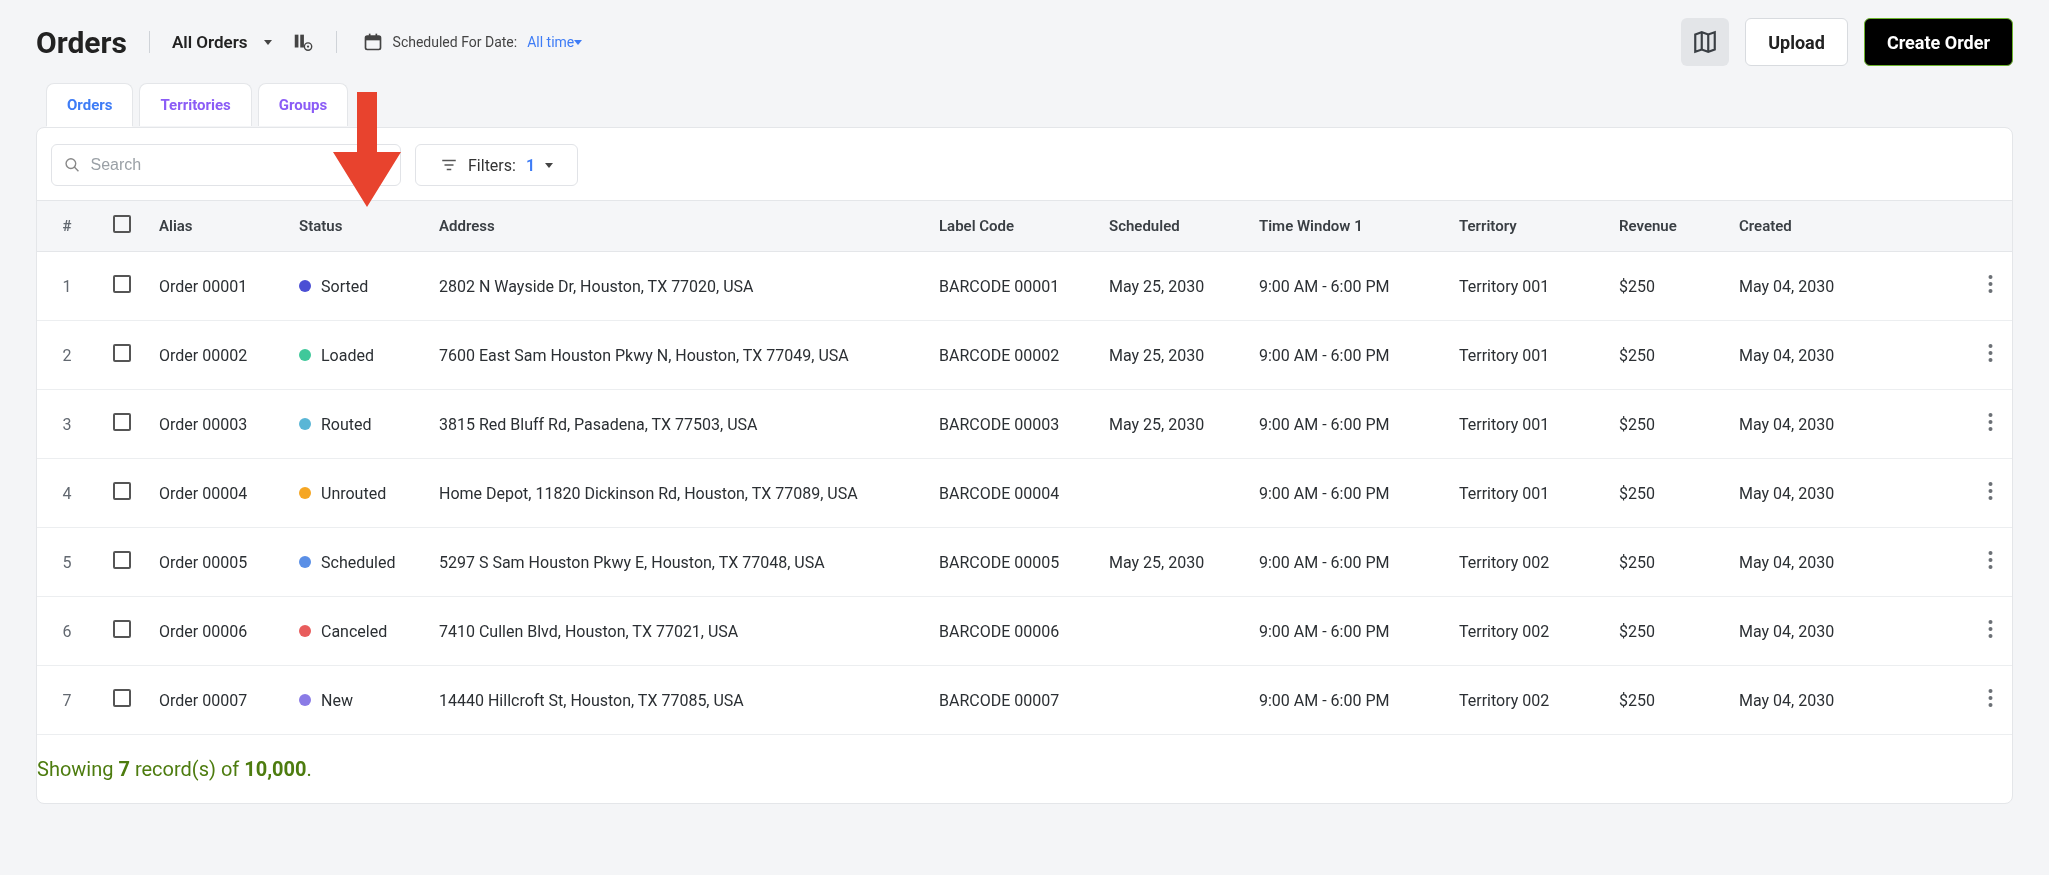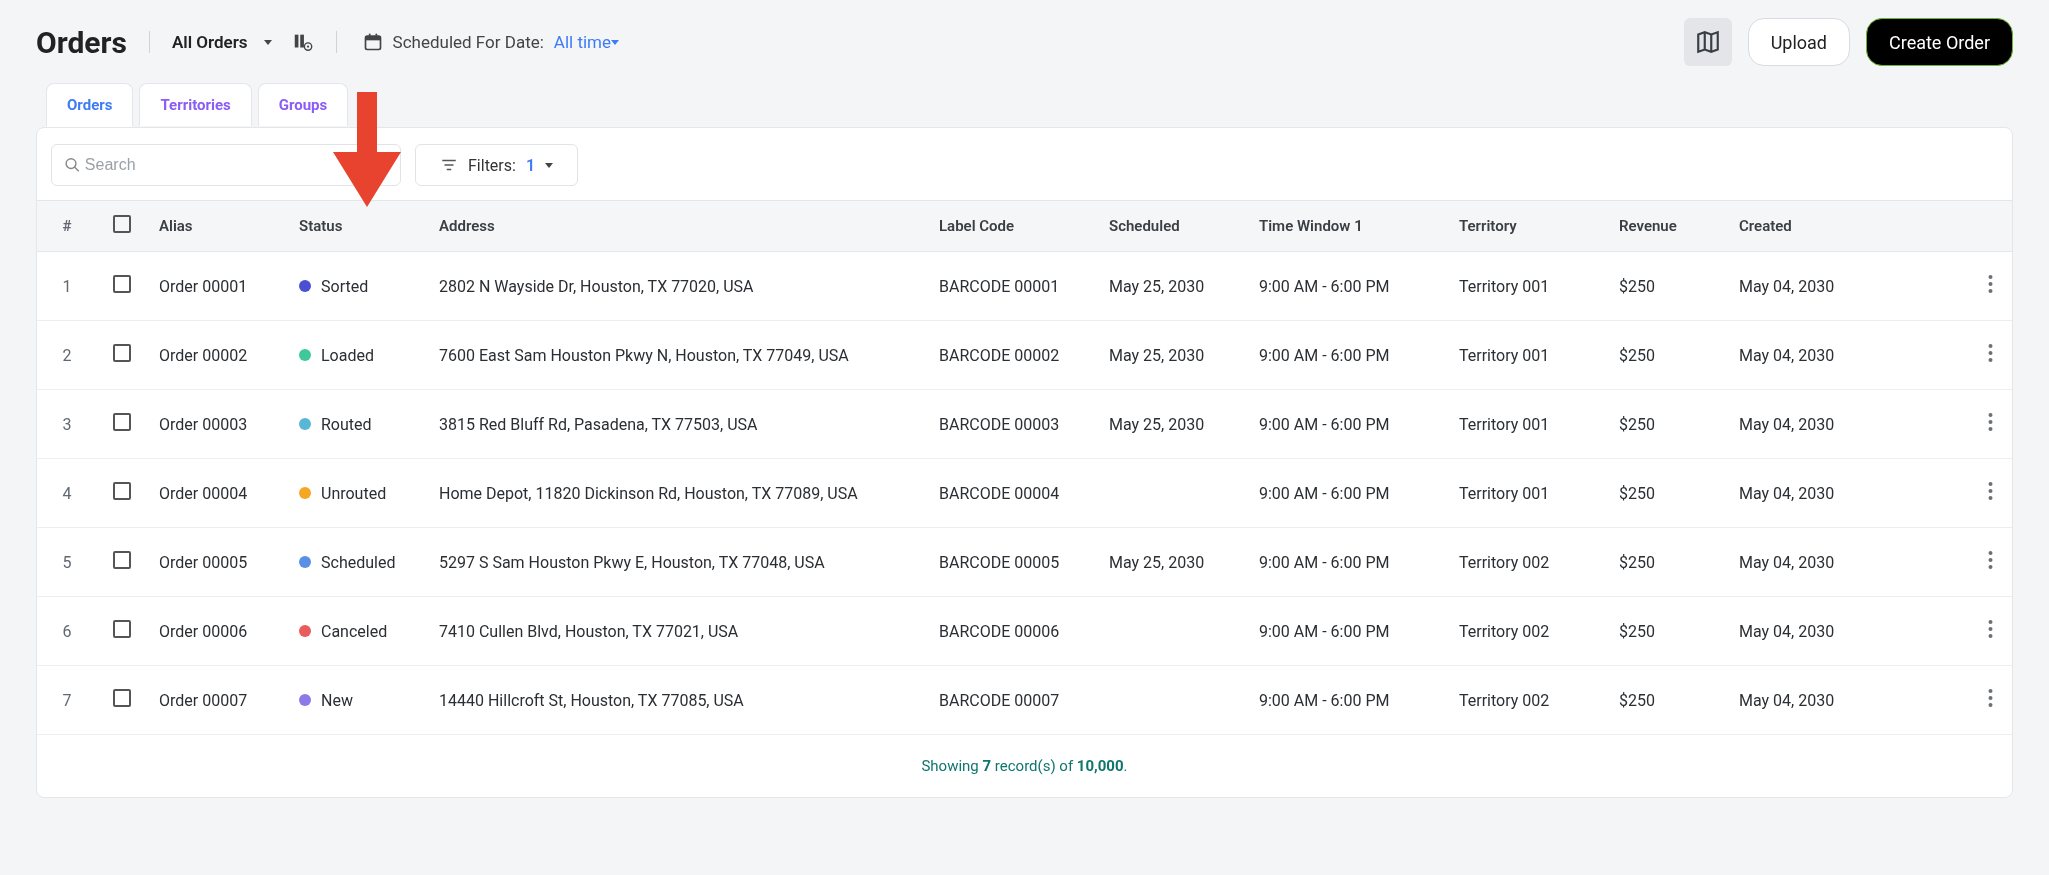--- a/index.html
+++ b/index.html
@@ -58,21 +58,21 @@
     display: inline-flex;
     align-items: center;
     justify-content: center;
     cursor: pointer;
     color: #444;
   }
   .sched-label {
     display: inline-flex;
     align-items: center;
     gap: 10px;
-    font-size: 17px;
+    font-size: 14px;
     color: #444;
     margin-left: 4px;
   }
   .sched-link {
     color: #3e7cf6;
     display: inline-flex;
     align-items: center;
     gap: 0;
   }
 
@@ -84,23 +84,23 @@
   .map-btn {
     width: 48px; height: 48px;
     border-radius: 6px;
     background: #e3e5e8;
     display: flex; align-items: center; justify-content: center;
     cursor: pointer;
   }
   .btn {
     height: 48px;
     padding: 8px 22px;
-    border-radius: 16px;
+    border-radius: 6px;
     font-size: 18px;
-    font-weight: 400;
+    font-weight: 700;
     display: inline-flex;
     align-items: center;
     cursor: pointer;
     border: 1px solid #d8dbdf;
     background: #fff;
     color: #222;
   }
   .btn.primary {
     background: #000000;
     border-color: #6db52d;
@@ -146,21 +146,21 @@
 
   .toolbar {
     display: flex;
     align-items: center;
     gap: 14px;
     padding: 16px 14px 14px 14px;
   }
   .search {
     display: flex;
     align-items: center;
-    gap: 4px;
+    gap: 10px;
     border: 1px solid #e1e3e7;
     border-radius: 6px;
     padding: 0 12px;
     height: 42px;
     width: 350px;
     color: #999;
   }
   .search input {
     border: none;
     outline: none;
@@ -227,24 +227,23 @@
     flex-shrink: 0;
   }
   .row-menu {
     width: 40px;
     text-align: center;
     color: #6b7075;
     cursor: pointer;
     font-size: 18px;
   }
   .footer {
-    text-align: center;
     padding: 22px 0;
-    font-size: 15px;
-    color: #0f766e;
+    font-size: 20px;
+    color: #4d7c0f;
   }
   .footer b { font-weight: 700; }
 
   
   .arrow-anno {
     position: absolute;
     pointer-events: none;
     z-index: 50;
   }
 

